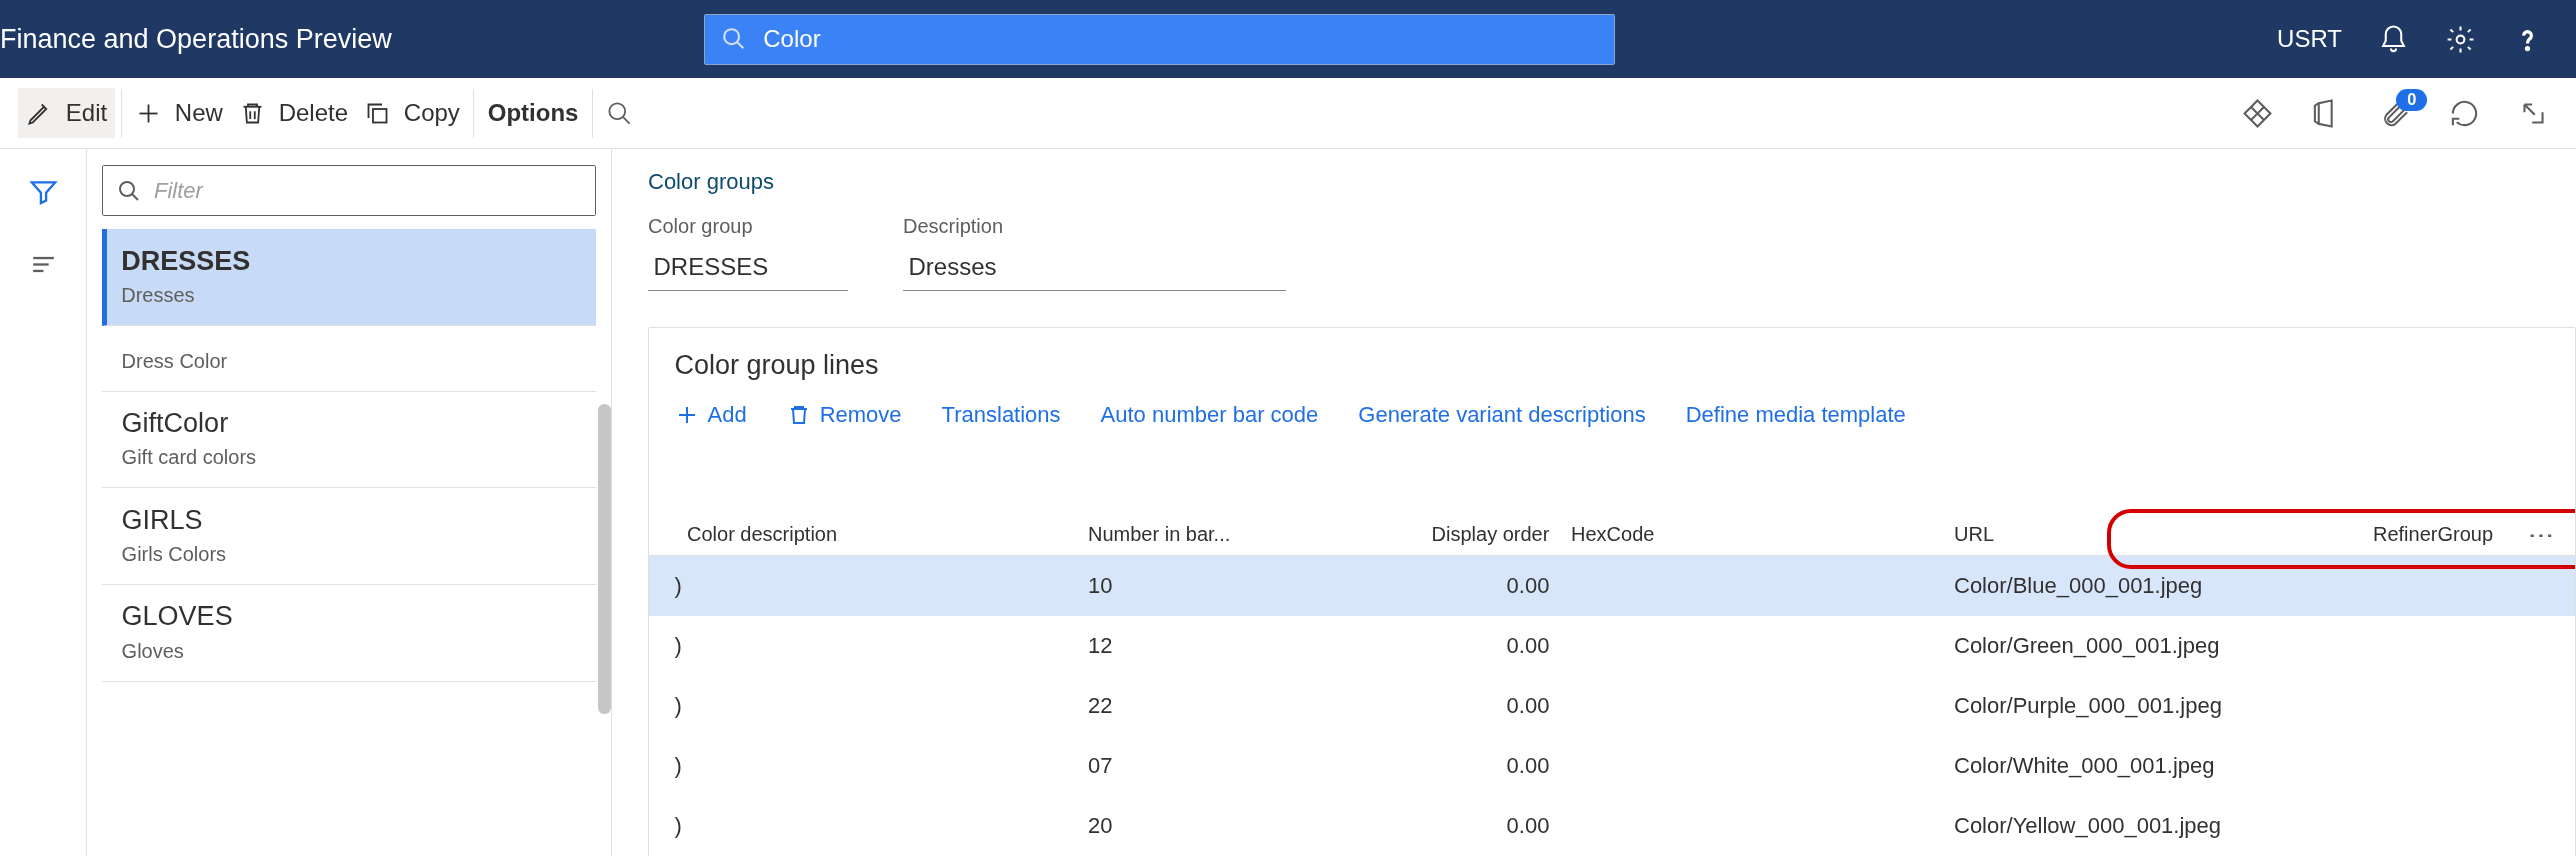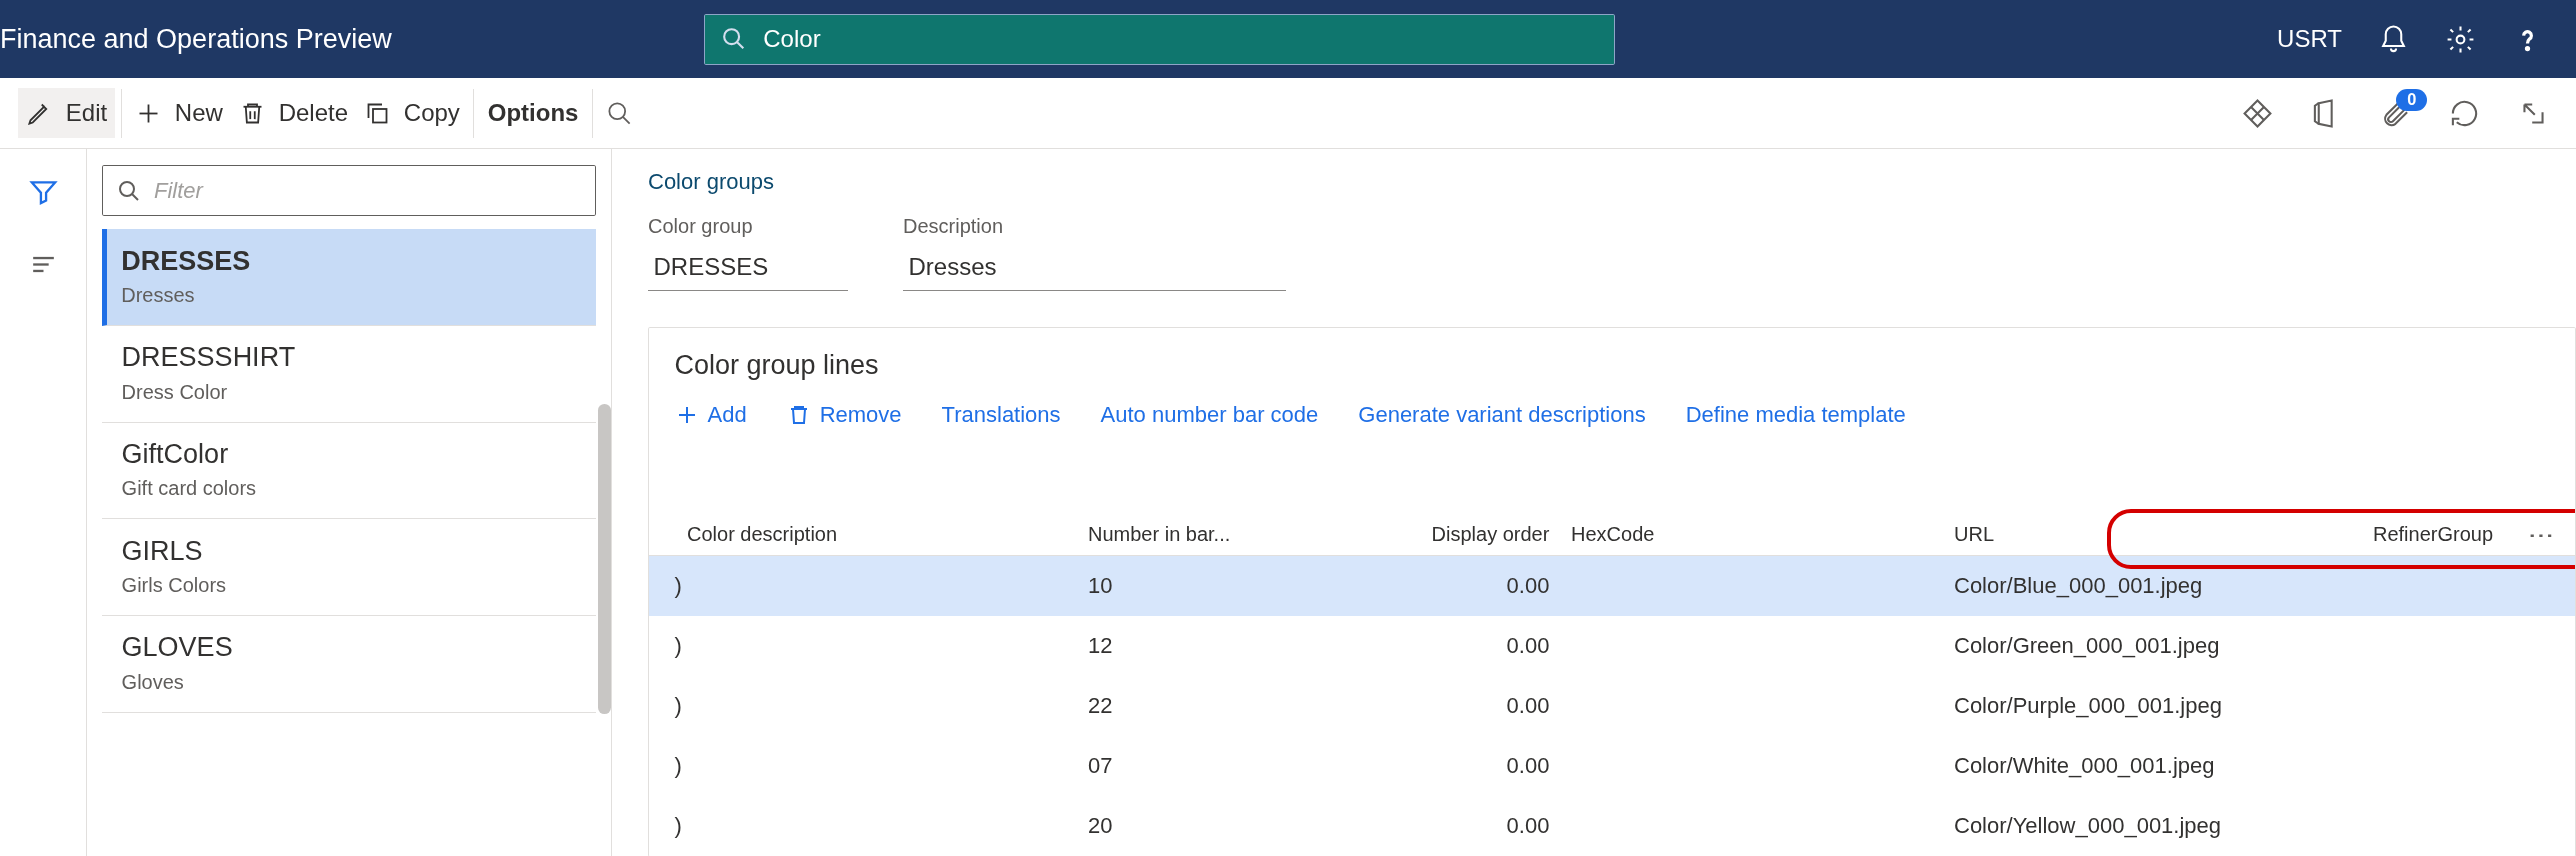--- a/index.html
+++ b/index.html
@@ -2,21 +2,21 @@
 <html><head>
 <meta charset="utf-8">
 <style>
   * { box-sizing: border-box; margin: 0; padding: 0; }
   html, body { height: 100%; font-family: "Segoe UI", -apple-system, sans-serif; font-size: 12.8px; color: #323130; background: #fff; }
   .app { display: flex; flex-direction: column; width: 2576px; height: 857px; overflow: hidden; }
 
   
   .topbar { display: flex; align-items: center; height: 78px; background: #1f3864; color: #fff; }
   .topbar .title { font-size: 27px; font-weight: 400; flex: 0 0 auto; width: 704px; }
-  .topbar .search { display: flex; align-items: center; background: #0f766e; border: 0.9px solid #8ea5c7; height: 51px; width: 911px; border-radius: 1.8px; padding: 0 16.4px; }
+  .topbar .search { display: flex; align-items: center; background: #3b82f6; border: 0.9px solid #8ea5c7; height: 51px; width: 911px; border-radius: 1.8px; padding: 0 16.4px; }
   .topbar .search svg { width: 25.5px; height: 25.5px; stroke: #d3deee; fill: none; stroke-width: 2; }
   .topbar .search input { background: transparent; border: none; color: #fff; font-size: 24px; margin-left: 16.4px; outline: none; flex: 1; }
   .topbar .right { margin-left: auto; display: flex; align-items: center; gap: 36px; padding-right: 33px; }
   .topbar .right .user { font-size: 24px; }
   .topbar .right .icon svg { width: 31px; height: 31px; stroke: #fff; fill: none; stroke-width: 1.6; }
   .topbar .right .icon.help svg { stroke-width: 2.5; }
   .iconbtn { display:flex; cursor:pointer; }
 
   
   .cmdbar { display: flex; align-items: center; height: 71px; border-bottom: 0.9px solid #e1dfdd; background: #fff; padding: 0 18px; }
@@ -227,21 +227,20 @@
             <line x1="15" y1="15" x2="21" y2="21"></line>
           </svg>
         <input placeholder="Filter" style="">
       </div>
       <div class="items">
         <div class="item sel">
           <div class="name">DRESSES</div>
           <div class="desc">Dresses</div>
         </div>
         <div class="item">
-          <div class="name">DRESSSHIRT</div>
           <div class="desc">Dress Color</div>
         </div>
         <div class="item">
           <div class="name">GiftColor</div>
           <div class="desc">Gift card colors</div>
         </div>
         <div class="item">
           <div class="name">GIRLS</div>
           <div class="desc">Girls Colors</div>
         </div>

